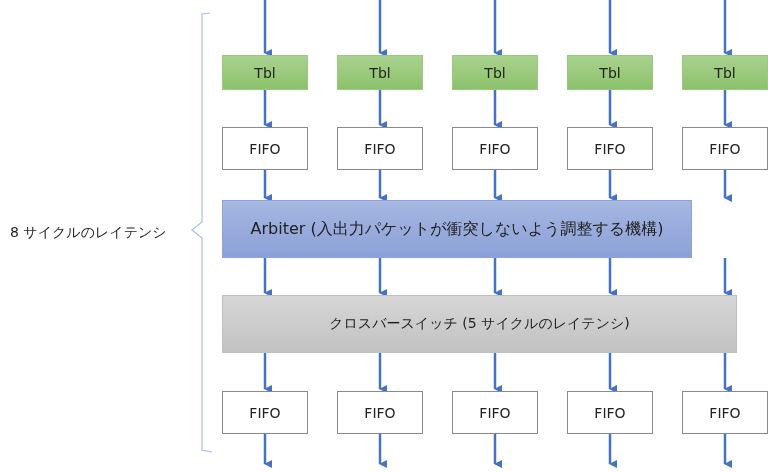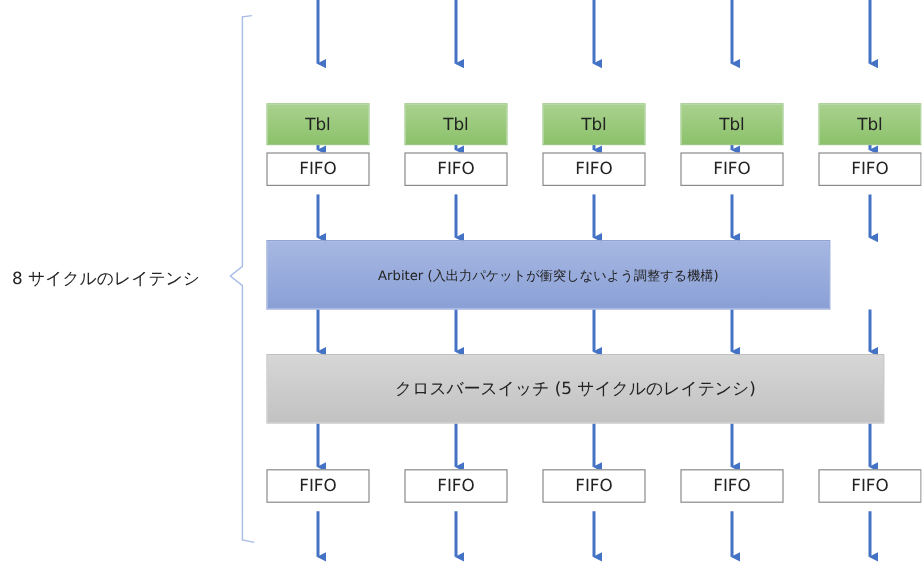--- a/index.html
+++ b/index.html
@@ -1,26 +1,26 @@
 <!DOCTYPE html>
 <html><head>
 <meta charset="utf-8">
 <style>
   html, body { margin:0; padding:0; background:#ffffff; }
   body { width:768px; height:473px; position:relative; overflow:hidden;
          font-family:"DejaVu Sans", "Liberation Sans", sans-serif; color:#222; }
   svg.wires { position:absolute; left:0; top:0; }
   .box { position:absolute; display:flex; align-items:center; justify-content:center;
          box-sizing:border-box; font-size:14px; }
-  .tbl { background:linear-gradient(#a9d18e,#8cc26b); border:1px solid #9cc885; height:35px; top:55px; width:86px;margin-top:31px; }
-  .fifo { background:#fff; border:1px solid #8a8a8a; height:28px; width:86px;align-items:center; }
+  .tbl { background:linear-gradient(#a9d18e,#8cc26b); border:1px solid #9cc885; height:35px; top:55px; width:86px; }
+  .fifo { background:#fff; border:1px solid #8a8a8a; height:43px; width:86px;align-items:center; }
   .fifo.top { top:127px; }
   .fifo.bot { top:391px; }
   .arb { left:222px; width:470px; top:200px; height:58px;
-         background:linear-gradient(#a6b7e2,#8aa0d6); border:1px solid #8fa3d6; font-size:11px; }
+         background:linear-gradient(#a6b7e2,#8aa0d6); border:1px solid #8fa3d6; font-size:16px; }
   .xbar { left:222px; width:515px; top:295px; height:58px;
           background:linear-gradient(#d6d6d6,#c2c2c2); border:1px solid #c0c0c0; font-size:14px; }
   .latency { position:absolute; left:10px; top:224px; font-size:14px; }
 </style>
 </head>
 <body>
 
 <svg class="wires" width="768" height="473">
   <defs>
     <marker id="ah" markerWidth="8" markerHeight="8" refX="4" refY="7" orient="auto" markerUnits="userSpaceOnUse">

